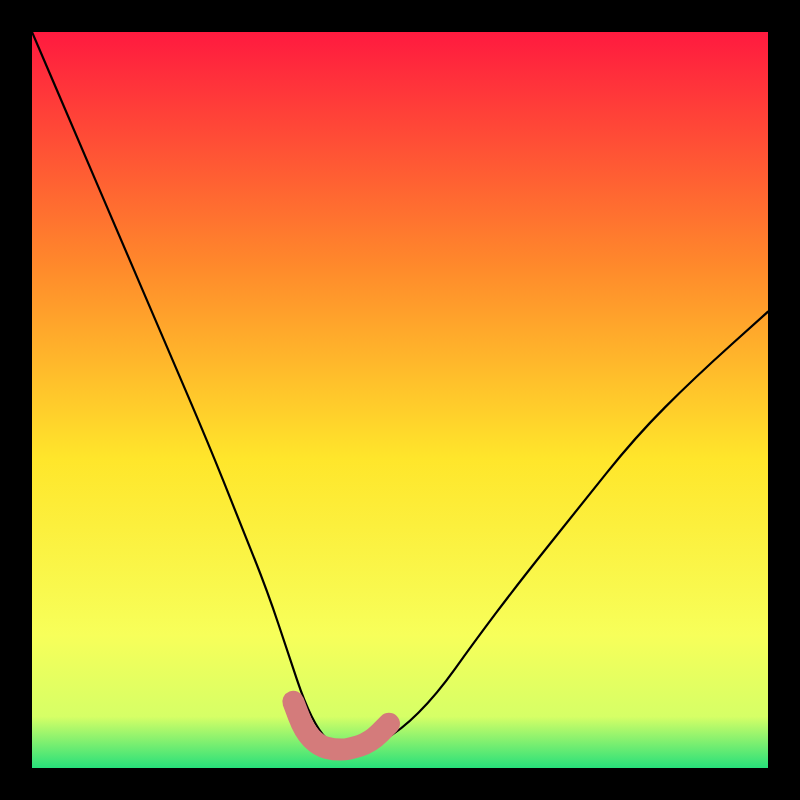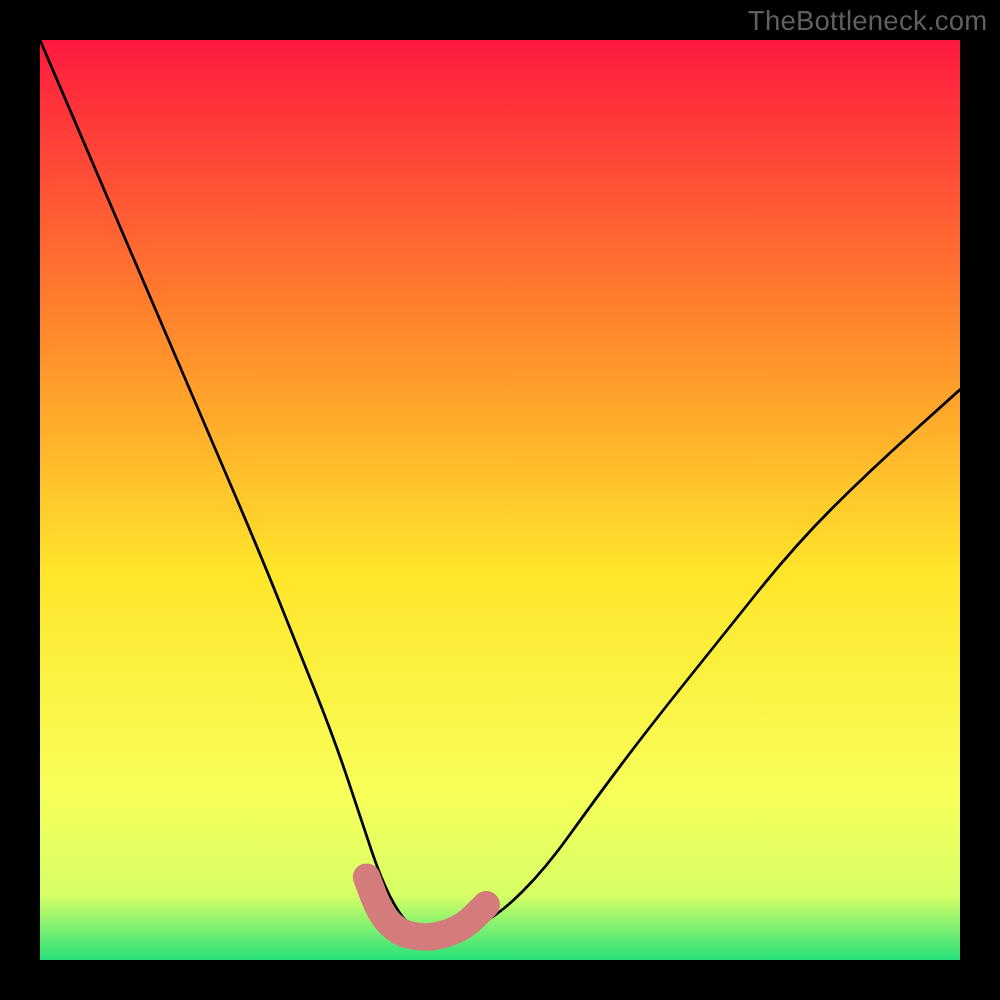--- a/index.html
+++ b/index.html
@@ -38,21 +38,20 @@
     display: block;
     width: 100%;
     height: 100%;
   }
 </style>
 </head>
 <body>
 
 <div class="frame">
 
-  <div class="watermark">TheBottleneck.com</div>
 
   <div class="plot-area">
     <svg viewBox="0 0 736 736" preserveAspectRatio="none">
       <defs>
         <linearGradient id="bg-grad" x1="0" y1="0" x2="0" y2="1">
           <stop id="g0" offset="0%" stop-color="#ff1a3f"></stop>
           <stop id="g1" offset="32%" stop-color="#ff8a2b"></stop>
           <stop id="g2" offset="58%" stop-color="#ffe62b"></stop>
           <stop id="g3" offset="82%" stop-color="#f7ff5a"></stop>
           <stop id="g4" offset="93%" stop-color="#d6ff66"></stop>

